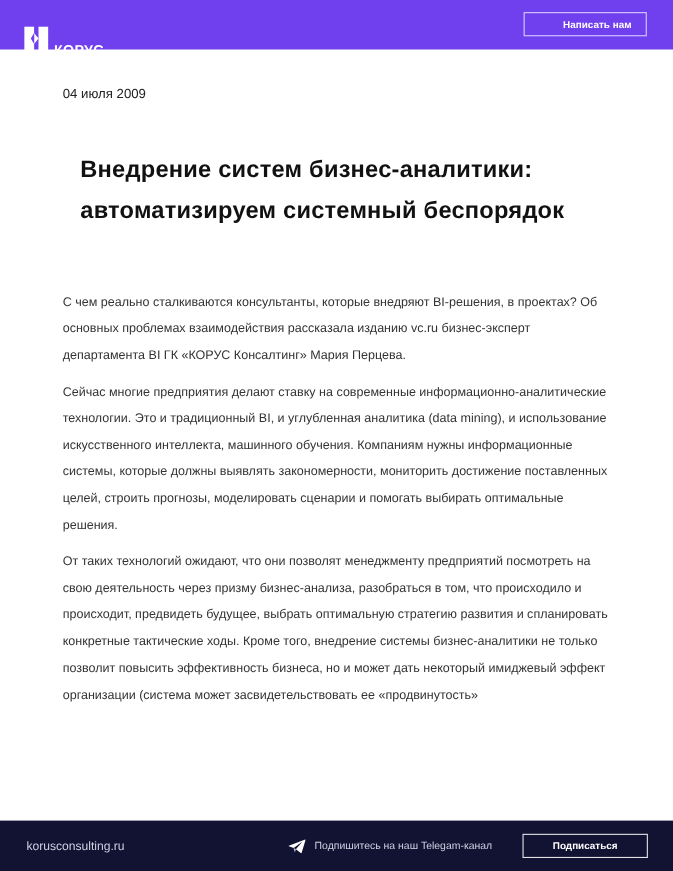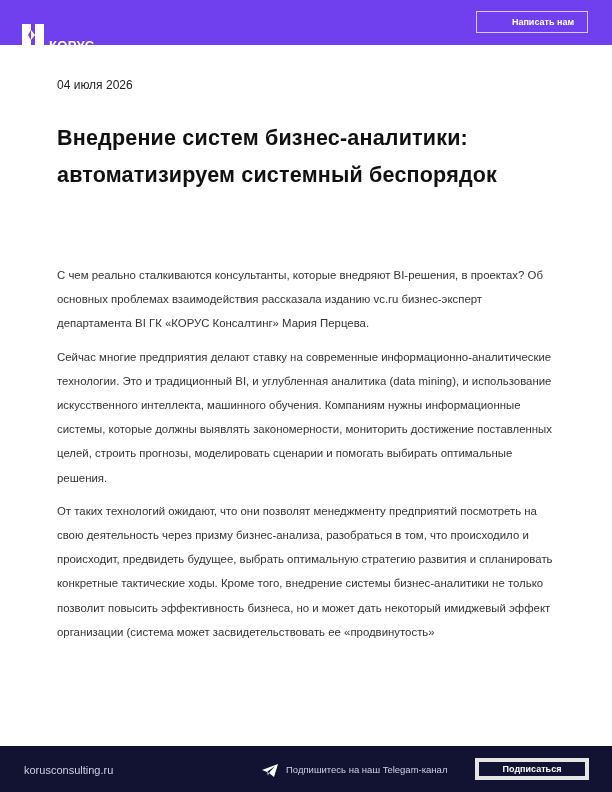--- a/index.html
+++ b/index.html
@@ -30,21 +30,21 @@
       border: 1px solid #d8ccff; box-sizing: border-box;
       color: #fff; font-size: 9px; font-weight: bold;
       display: flex; align-items: center; justify-content: center;
       background: transparent; cursor: pointer; padding-left: 28px;
     }
     .date {
       position: absolute; left: 57px; top: 78px; font-size: 12px; color: #222;
     }
     .title {
       position: absolute; left: 57px; top: 120px; width: 500px;
-      font-size: 21.5px; font-weight: bold; line-height: 37px; color: #111; margin: 0;
+      font-size: 21.5px; font-weight: bold; line-height: 37px; color: #111; margin: 16px;
       letter-spacing: 0.2px;
     }
     .body-text {
       position: absolute; left: 57px; top: 263px; width: 500px;
     }
     .body-text p {
       margin: 0 0 9px 0; font-size: 11.4px; line-height: 24.2px; color: #333;
     }
     .footer {
       position: absolute; left: 0; top: 746px; width: 612px; height: 46px;
@@ -52,21 +52,21 @@
     }
     .footer-site {
       position: absolute; left: 24px; top: 18px; color: #cfd0e0; font-size: 11px;
     }
     .tg-icon { position: absolute; left: 262px; top: 17px; width: 16px; height: 13px; }
     .tg-text {
       position: absolute; left: 286px; top: 18px; color: #cfd0e0; font-size: 9.5px;
     }
     .subscribe-btn {
       position: absolute; left: 475px; top: 12px; width: 114px; height: 22px;
-      border: 4px solid #e5e5e5; box-sizing: border-box; background: transparent;
+      border: 1px solid #e5e5e5; box-sizing: border-box; background: transparent;
       color: #fff; font-size: 9px; font-weight: bold;
       display: flex; align-items: center; justify-content: center; cursor: pointer;
     }
   </style>
 </head>
 <body>
 
 <div class="header">
   <div class="logo">
     <div class="logo-mark">
@@ -78,21 +78,21 @@
       </svg>
     </div>
     <div class="logo-text">
       <span class="logo-name">КОРУС</span>
       <span class="logo-sub">КОНСАЛТИНГ</span>
     </div>
   </div>
   <button class="write-btn">Написать нам</button>
 </div>
 
-<div class="date">04 июля 2026</div>
+<div class="date">04 июля 2009</div>
 
 <h1 class="title">Внедрение систем бизнес-аналитики: автоматизируем системный беспорядок</h1>
 
 <div class="body-text">
   <p>С чем реально сталкиваются консультанты, которые внедряют BI-решения, в проектах? Об основных проблемах взаимодействия рассказала изданию vc.ru бизнес-эксперт департамента BI ГК «КОРУС Консалтинг» Мария Перцева.</p>
   <p>Сейчас многие предприятия делают ставку на современные информационно-аналитические технологии. Это и традиционный BI, и углубленная аналитика (data mining), и использование искусственного интеллекта, машинного обучения. Компаниям нужны информационные системы, которые должны выявлять закономерности, мониторить достижение поставленных целей, строить прогнозы, моделировать сценарии и помогать выбирать оптимальные решения.</p>
   <p>От таких технологий ожидают, что они позволят менеджменту предприятий посмотреть на свою деятельность через призму бизнес-анализа, разобраться в том, что происходило и происходит, предвидеть будущее, выбрать оптимальную стратегию развития и спланировать конкретные тактические ходы. Кроме того, внедрение системы бизнес-аналитики не только позволит повысить эффективность бизнеса, но и может дать некоторый имиджевый эффект организации (система может засвидетельствовать ее «продвинутость»</p>
 </div>
 
 <div class="footer">

